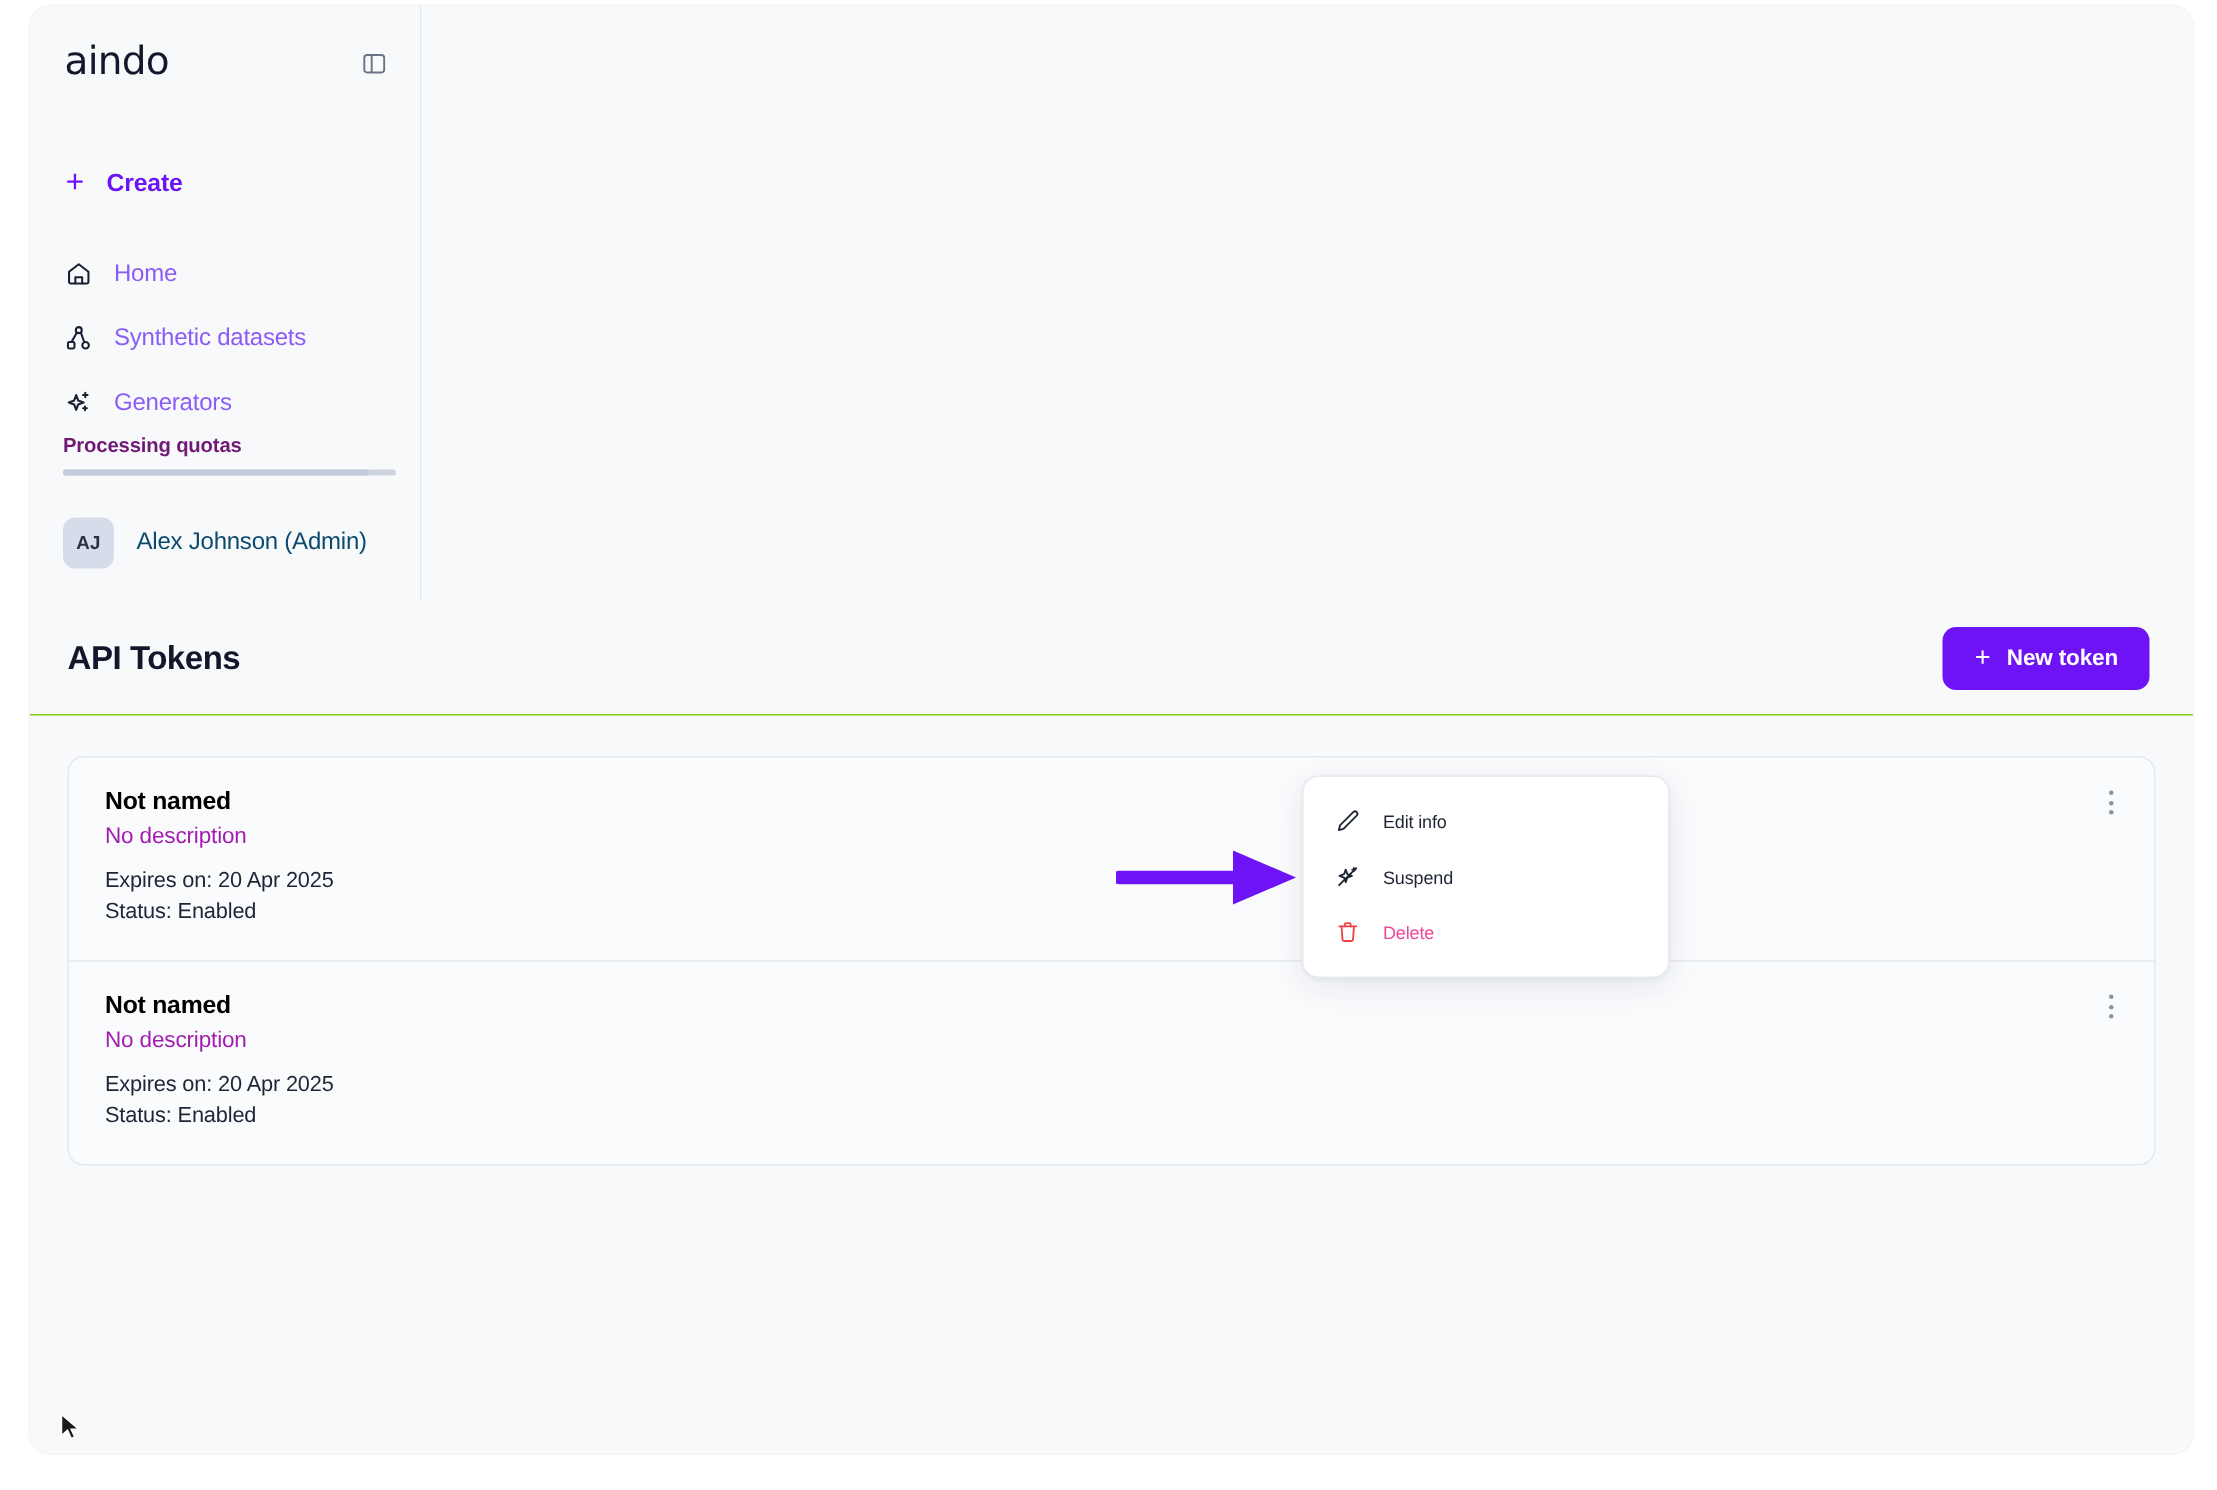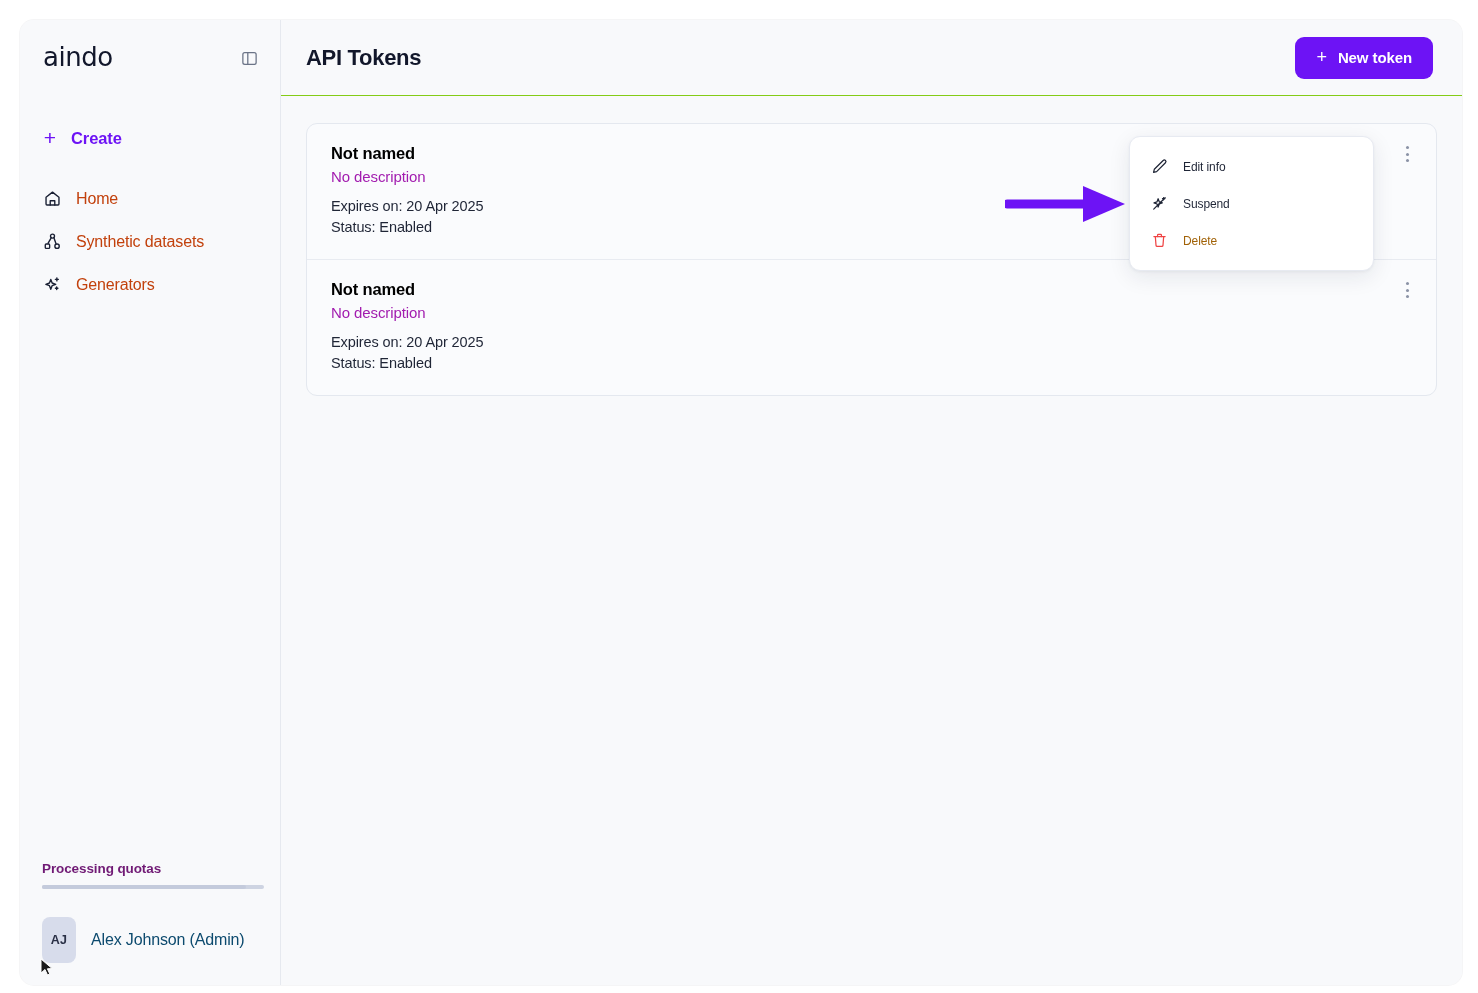--- a/index.html
+++ b/index.html
@@ -10,28 +10,29 @@
     height: 993px;
     background: #ffffff;
     font-family: "Liberation Sans", sans-serif;
     overflow: hidden;
   }
 
   
   .app-window {
     position: absolute;
     left: 20px;
-    top: 20px;
+    top: 4px;
     width: 1442px;
     height: 965px;
     background: #f8f9fb;
     border-radius: 14px;
     overflow: hidden;
     display: flex;
     box-shadow: 0 0 0 1px rgba(15,23,42,0.045);
+    flex-direction: column;
   }
 
   
   .sidebar {
     width: 261px;
     flex: 0 0 261px;
     background: #f8f9fb;
     border-right: 1px solid #e6e9ef;
     display: flex;
     flex-direction: column;
@@ -107,21 +108,21 @@
     color: #1a2034;
   }
   .nav-icon {
     width: 20px; height: 20px;
     display: flex; align-items: center; justify-content: center;
     flex: 0 0 20px;
   }
   .nav-label {
     font-size: 16px;
     letter-spacing: -0.15px;
-    color: #c2410c;
+    color: #8b5cf6;
   }
 
   .sidebar-bottom {
     margin-top: auto;
     padding: 0 22px 22px 22px;
   }
   .quota-label {
     font-size: 13.5px;
     font-weight: 700;
     color: #701a75;
@@ -143,21 +144,21 @@
 
   .user-row {
     margin-top: 28px;
     display: flex;
     align-items: center;
     gap: 15px;
     cursor: pointer;
     border-radius: 8px;
   }
   .avatar {
-    width: 34px; height: 46px;
+    width: 34px; height: 34px;
     flex: 0 0 34px;
     border-radius: 8px;
     background: #d7dceb;
     color: #2a3046;
     font-size: 12.5px;
     font-weight: 700;
     display: flex;
     align-items: center;
     justify-content: center;
     letter-spacing: 0.2px;
@@ -301,21 +302,21 @@
     cursor: pointer;
     font-size: 12px;
     color: #1f2536;
     letter-spacing: -0.1px;
   }
   .menu-item .mi-icon {
     width: 19px; height: 19px;
     flex: 0 0 19px;
     display: flex; align-items: center; justify-content: center;
   }
-  .menu-item.danger { color: #a16207; }
+  .menu-item.danger { color: #ec4899; }
 
   
   .annotation-arrow {
     position: absolute;
     left: 724px;
     top: 86px;
     width: 122px;
     height: 44px;
     z-index: 60;
     pointer-events: none;

